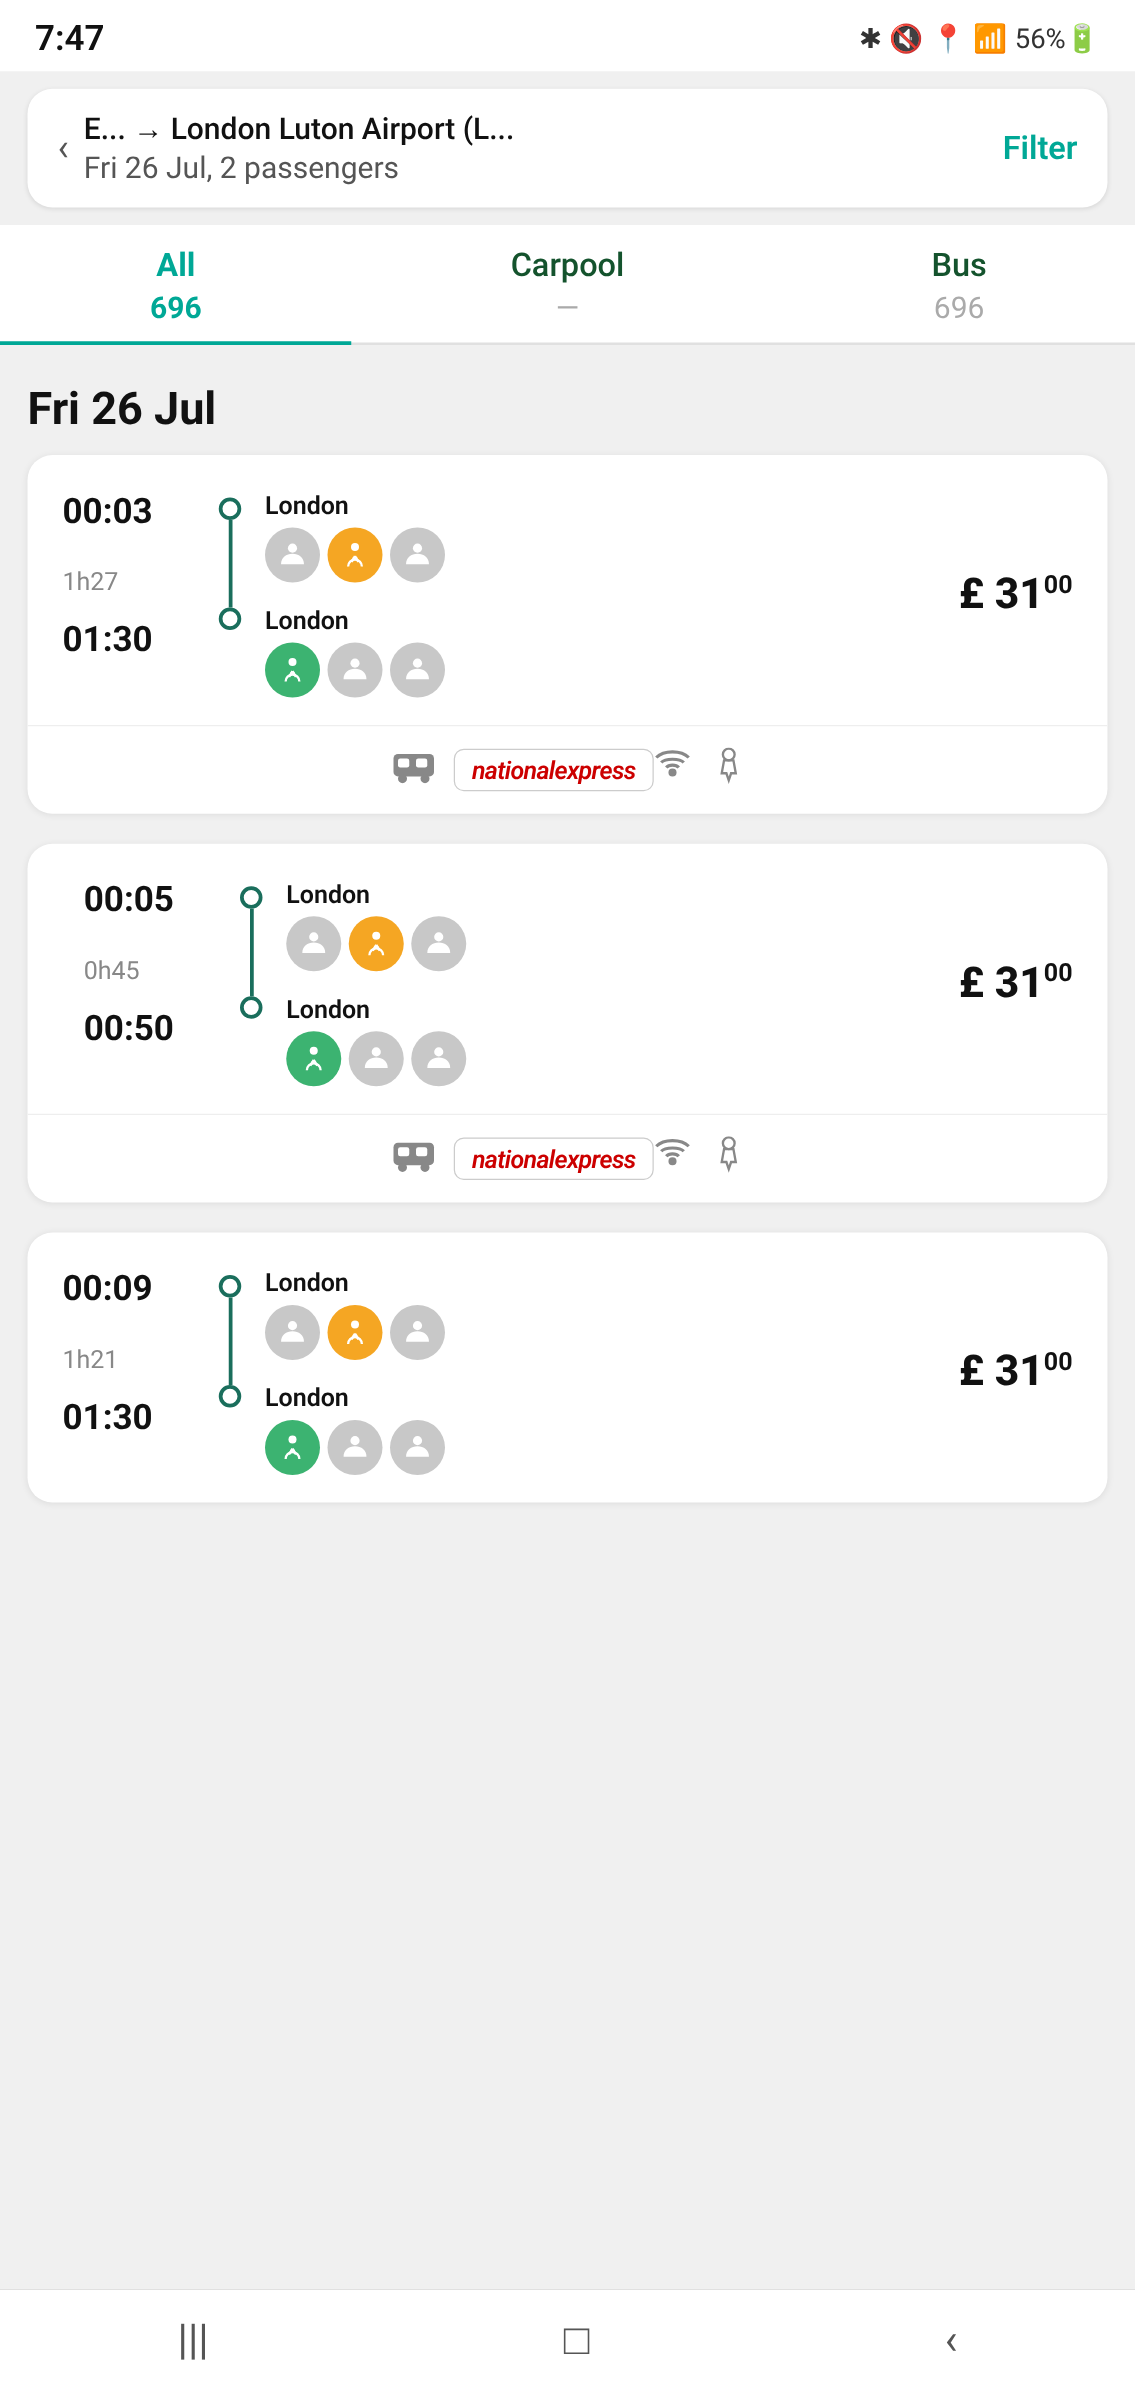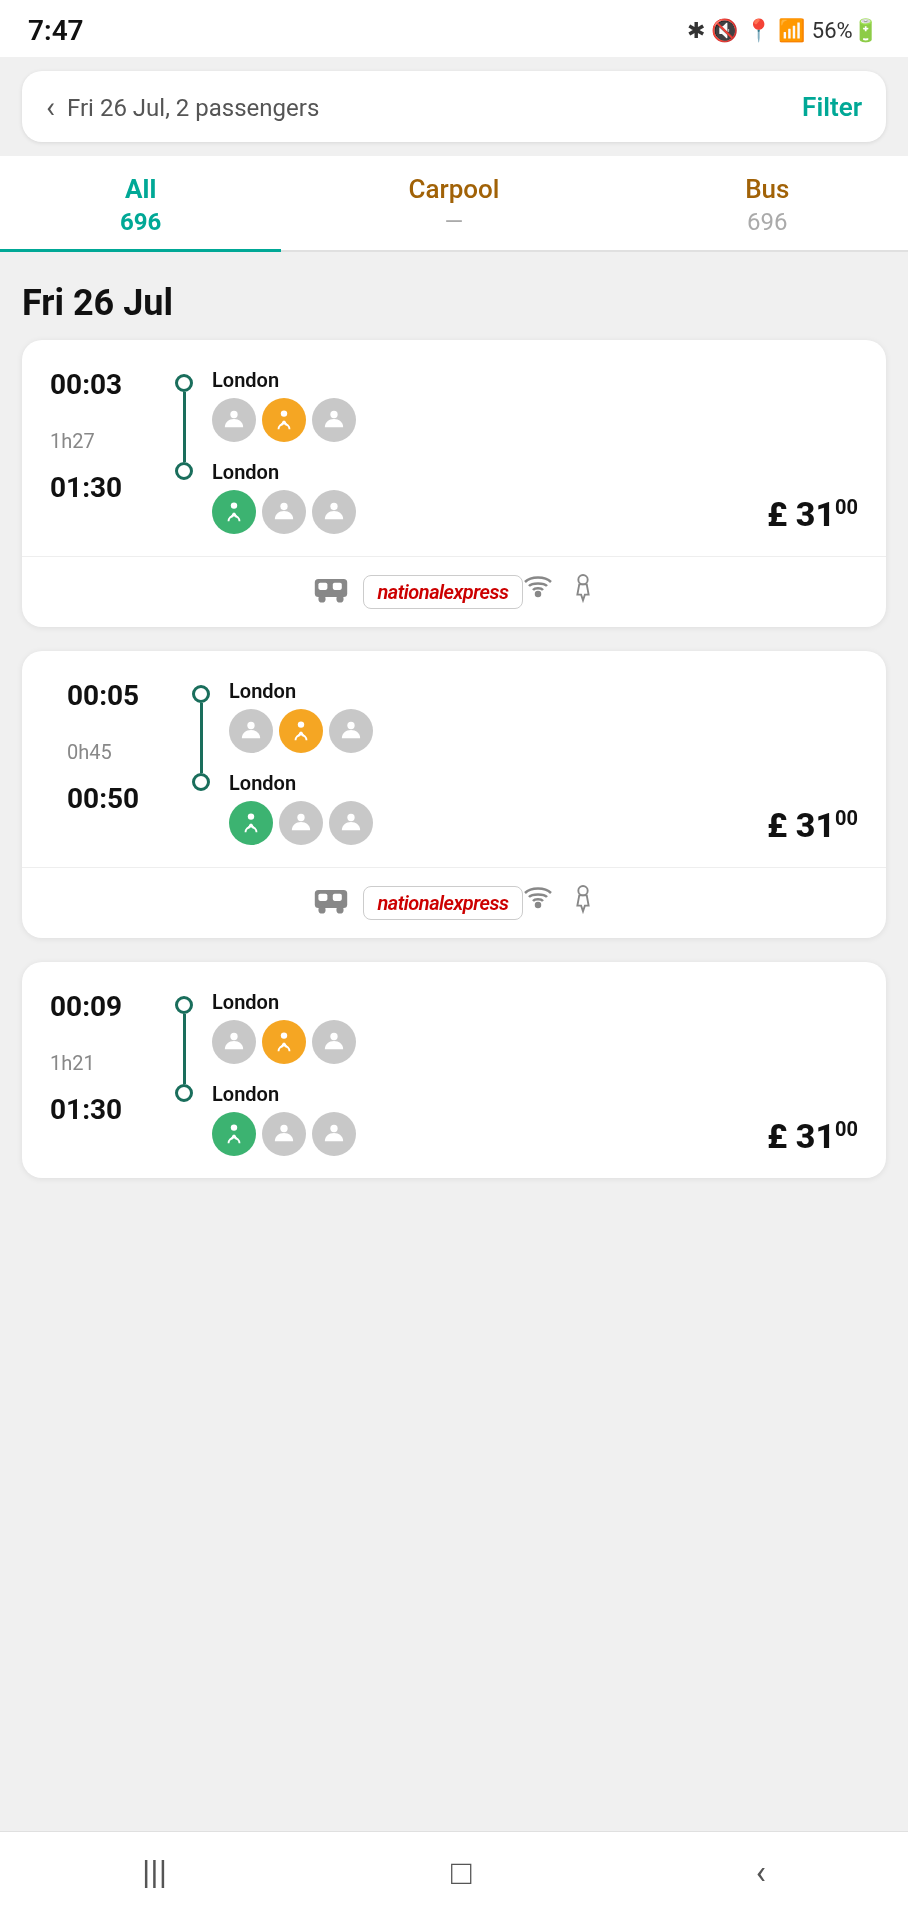--- a/index.html
+++ b/index.html
@@ -78,21 +78,21 @@
     .tab {
       flex: 1;
       text-align: center;
       padding: 18px 10px 14px;
       cursor: pointer;
       position: relative;
     }
     .tab-label {
       font-size: 26px;
       font-weight: 500;
-      color: #a16207;
+      color: #14532d;
     }
     .tab-count {
       font-size: 24px;
       color: #aaa;
       margin-top: 4px;
     }
     .tab.active .tab-label {
       color: #00a896;
       font-weight: 700;
     }
@@ -196,21 +196,21 @@
       white-space: nowrap;
     }
     .trip-price sup {
       font-size: 20px;
       font-weight: 700;
       vertical-align: super;
     }
     .trip-header-row {
       display: flex;
       justify-content: space-between;
-      align-items: flex-end;
+      align-items: center;
     }
 
     
     .trip-footer {
       border-top: 1px solid #eee;
       padding: 16px 28px;
       display: flex;
       justify-content: center;
       align-items: center;
     }
@@ -268,20 +268,21 @@
     <span>🔇</span>
     <span>📍</span>
     <span>📶</span>
     <span>56%🔋</span>
   </div>
 </div>
 
 <div class="search-bar">
   <span class="search-back">‹</span>
   <div class="search-info">
+    <div class="search-route">E... → London Luton Airport (L...</div>
     <div class="search-details">Fri 26 Jul, 2 passengers</div>
   </div>
   <span class="filter-btn">Filter</span>
 </div>
 
 <div class="tabs">
   <div class="tab active">
     <div class="tab-label">All</div>
     <div class="tab-count">696</div>
   </div>

